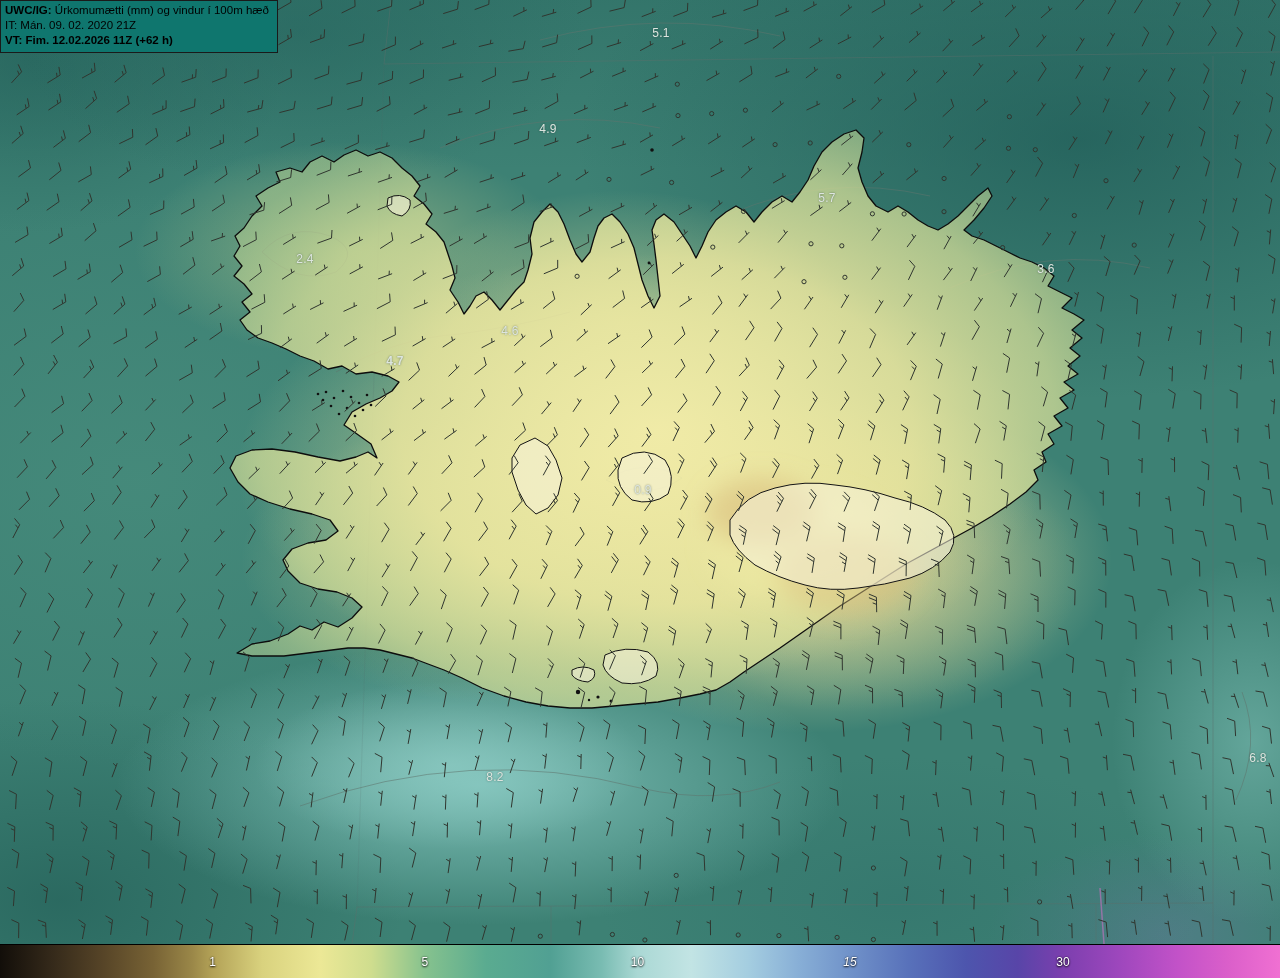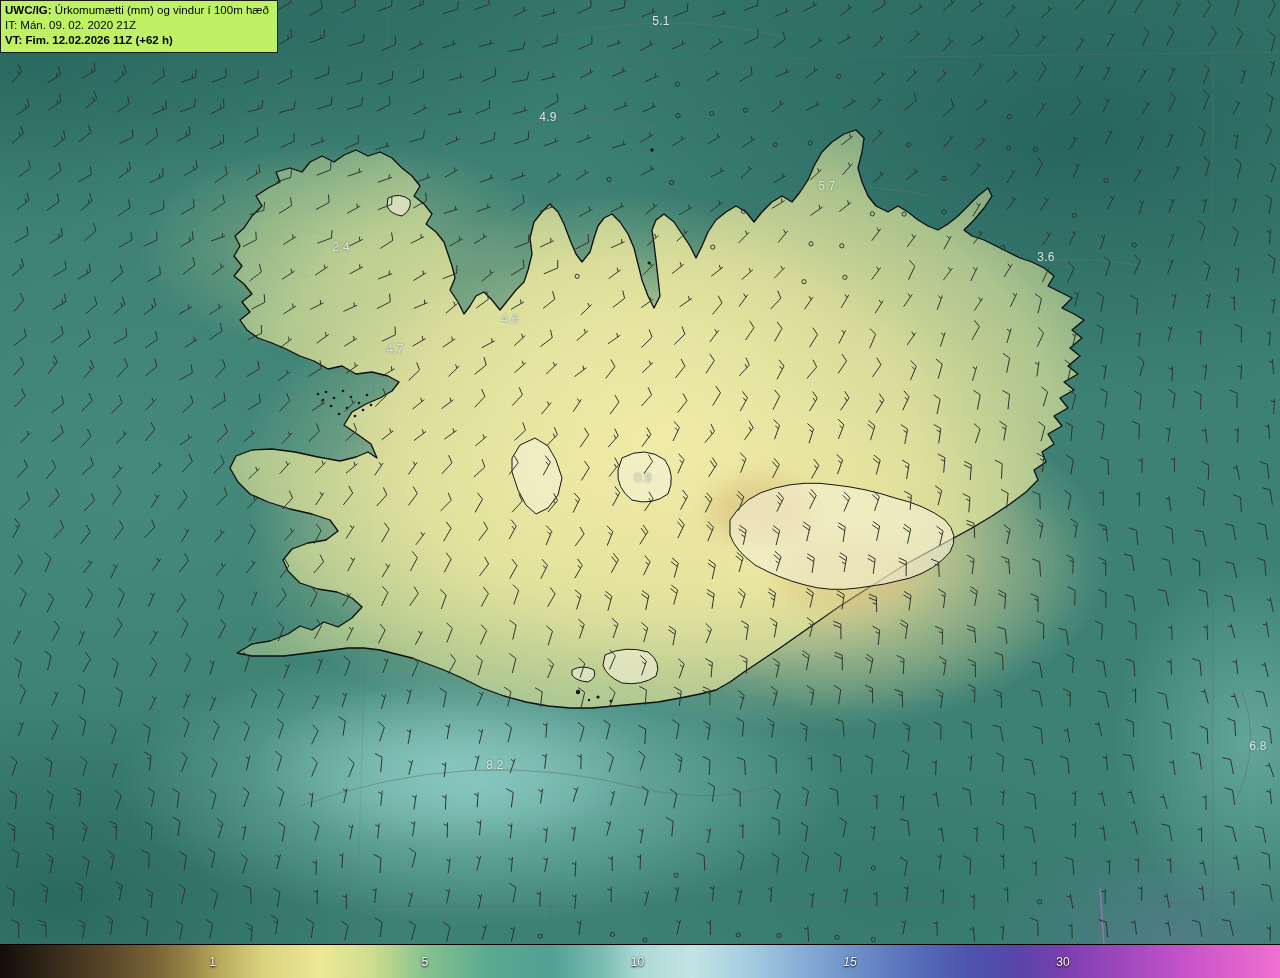--- a/index.html
+++ b/index.html
@@ -21,24 +21,24 @@
       radial-gradient(700px 360px at 1080px 140px, rgba(30,90,86,.7), rgba(30,90,86,0) 72%),
       radial-gradient(400px 220px at 300px 30px, rgba(36,98,92,.5), rgba(36,98,92,0) 72%),
       radial-gradient(360px 240px at 30px 60px, rgba(32,92,86,.55), rgba(32,92,86,0) 72%),
       radial-gradient(480px 280px at 60px 900px, rgba(28,86,80,.55), rgba(28,86,80,0) 72%),
       radial-gradient(420px 200px at 900px 900px, rgba(45,110,104,.45), rgba(45,110,104,0) 72%),
       radial-gradient(240px 140px at 1160px 935px, rgba(130,115,180,.28), rgba(130,115,180,0) 72%),
       radial-gradient(600px 400px at 140px 480px, rgba(80,150,132,.4), rgba(80,150,132,0) 72%),
       linear-gradient(to bottom, rgba(30,90,85,.3), rgba(30,90,85,0) 18%);
   }
   #map-svg{position:absolute;left:0;top:0}
-  #map-labels{position:absolute;left:0;top:0;width:1280px;height:945px;pointer-events:none}
+  #map-labels{position:absolute;left:0;top:12px;width:1280px;height:945px;pointer-events:none}
   .mlabel{position:absolute;transform:translate(-50%,-50%);color:#dde5df;font-size:12px;
           letter-spacing:.3px;text-shadow:0 0 2px rgba(30,55,50,.6)}
-  .title-box{position:absolute;left:0;top:0;background:#bef264;border:1px solid #1a1a1a;
+  .title-box{position:absolute;left:0;top:0;background:#0f766e;border:1px solid #1a1a1a;
              padding:2px 8px 3px 4px;font-size:11.5px;line-height:1.32;color:#000;z-index:5}
   .title-box .b{font-weight:bold}
   .colorbar{position:absolute;left:0;bottom:0;width:1280px;height:33px;border-top:1px solid #000}
   .cb-tick{position:absolute;top:50%;transform:translate(-50%,-50%);color:#ffffff;font-size:12px;
            text-shadow:0 1px 2px rgba(0,0,0,.85),0 0 2px rgba(0,0,0,.6)}
 </style>
 </head>
 <body>
 
 <div class="stage">
@@ -165,23 +165,23 @@
             <circle cx="873.4" cy="939.5" r="2.1"></circle>
           </g>
         </g>
     </svg>
 
     <div id="map-labels">
         <span class="mlabel" style="left: 661px; top: 21px;">5.1</span>
         <span class="mlabel" style="left: 548px; top: 117px;">4.9</span>
         <span class="mlabel" style="left: 827px; top: 186px;">5.7</span>
         <span class="mlabel" style="left: 1046px; top: 257px;">3.6</span>
-        <span class="mlabel" style="left: 305px; top: 247px; margin-left: 36px;">2.4</span>
+        <span class="mlabel" style="left: 305px; top: 247px;">2.4</span>
         <span class="mlabel" style="left: 510px; top: 319px;">4.6</span>
-        <span class="mlabel" style="left: 395px; top: 349px;">4.7</span>
+        <span class="mlabel" style="left: 395px; top: 349px; font-weight: bold;">4.7</span>
         <span class="mlabel" style="left: 643px; top: 478px;">0.9</span>
         <span class="mlabel" style="left: 471px; top: 765px; margin-left: 24px;">8.2</span>
         <span class="mlabel" style="left: 1258px; top: 746px;">6.8</span>
       </div>
 
     <div class="title-box">
       <div><span class="b">UWC/IG:</span><span> Úrkomumætti (mm) og vindur í 100m hæð</span></div>
       <div>IT: Mán. 09. 02. 2020 21Z</div>
       <div class="b">VT: Fim. 12.02.2026 11Z (+62 h)</div>
     </div>

